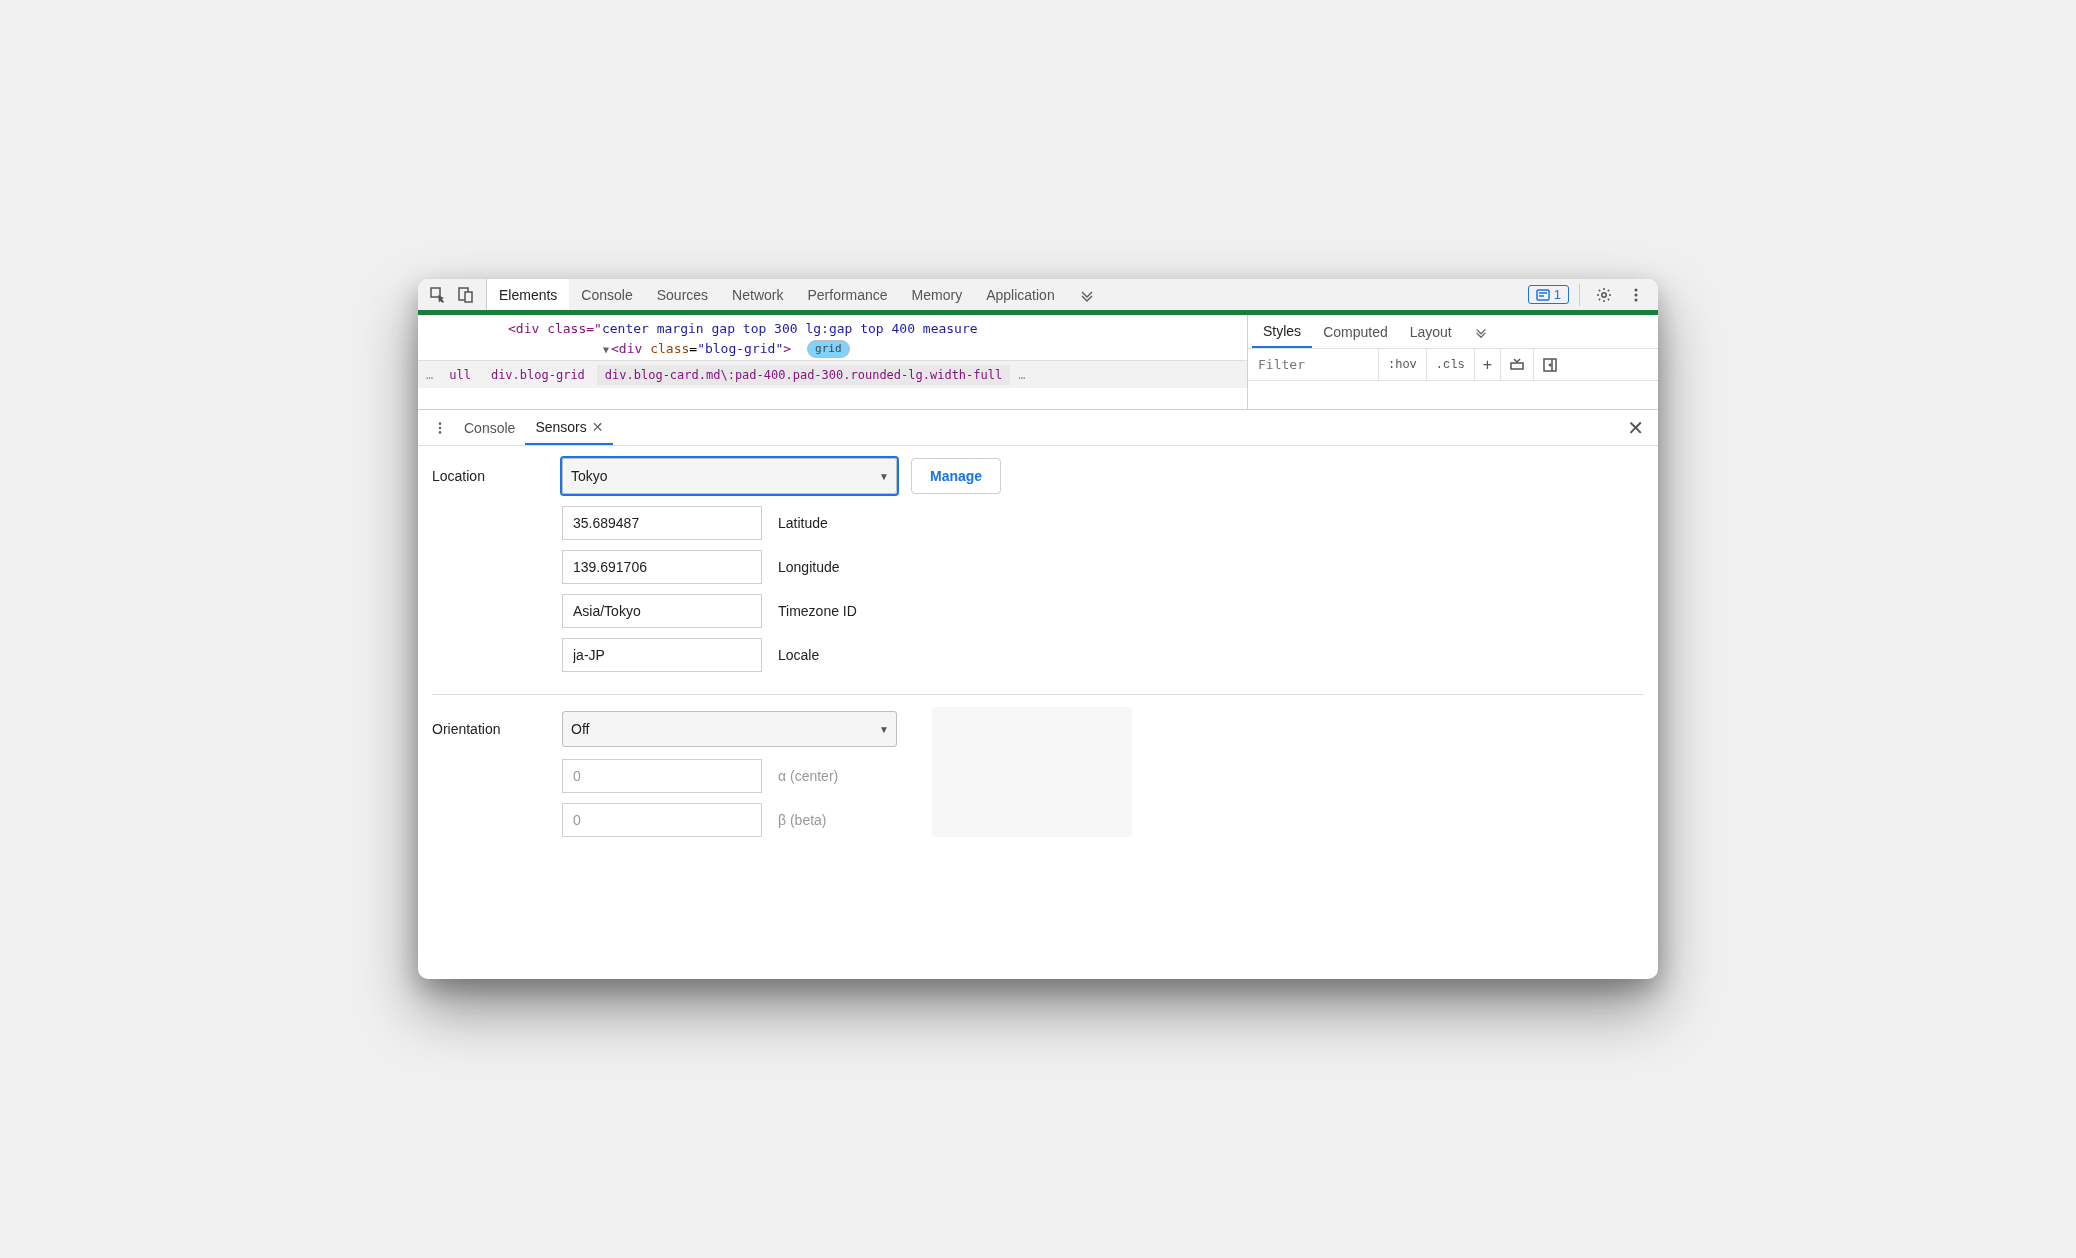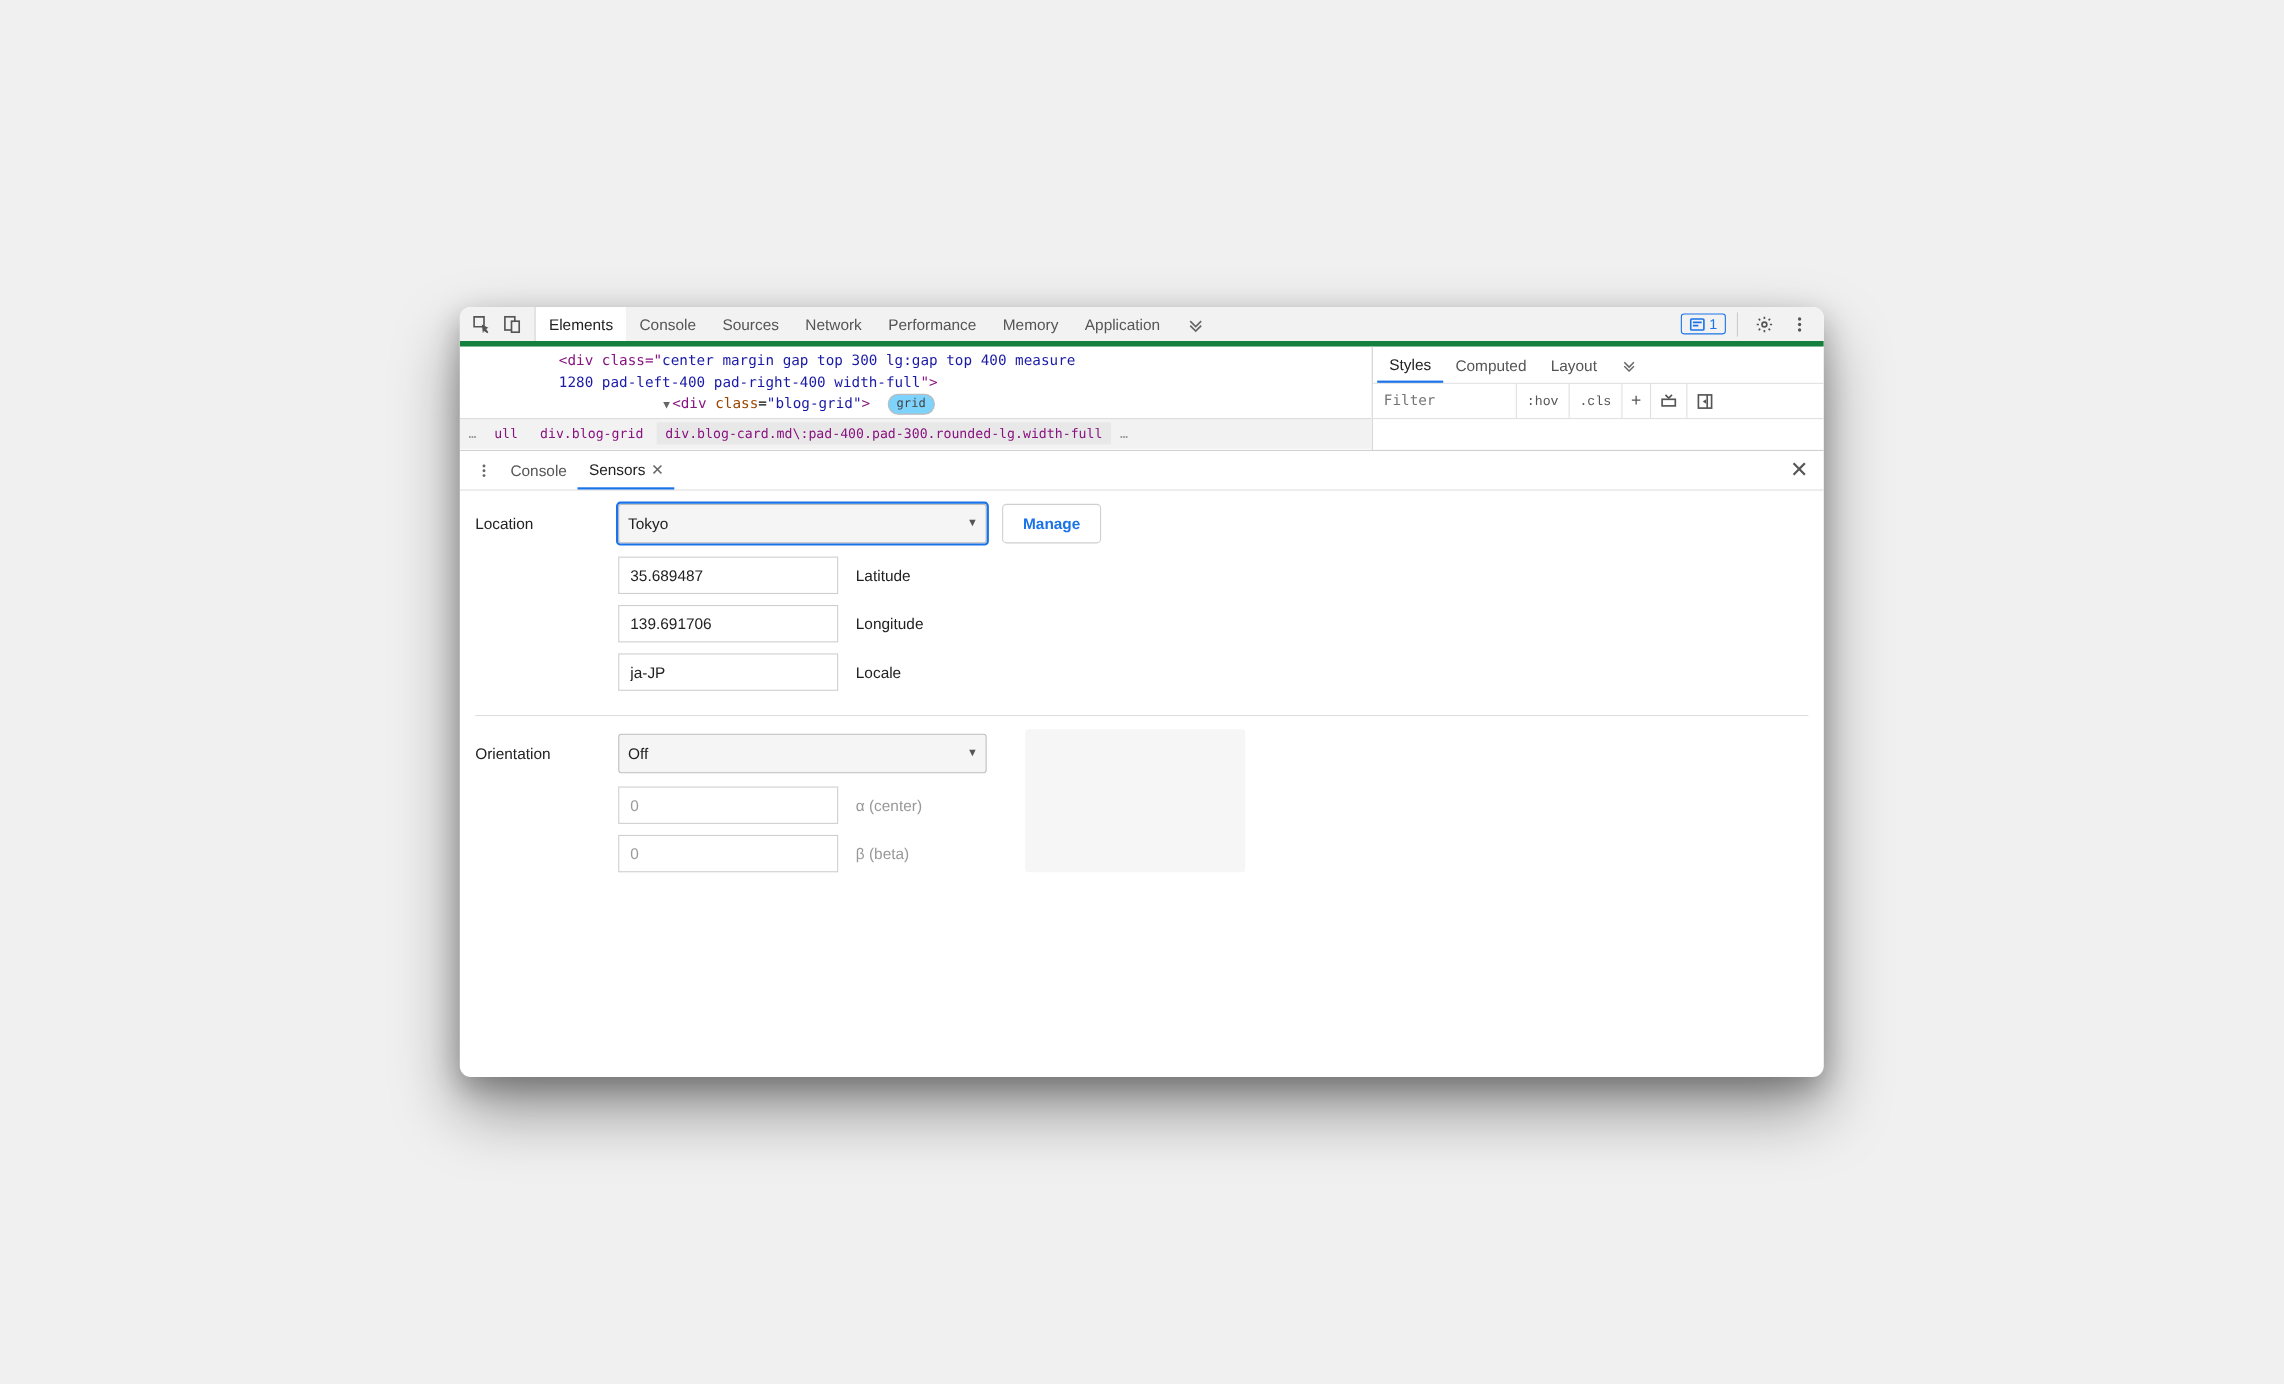--- a/index.html
+++ b/index.html
@@ -235,21 +235,20 @@
             <circle cx="8" cy="13" r="1.5" fill="#555"></circle>
           </svg>
       </div>
     </div>
   </div>
 
   <div class="main-split">
     <div class="elements-area">
       <div class="dom-code">
         <div><span class="ln1"><span>&lt;div class="</span></span><span class="cl">center margin gap top 300 lg:gap top 400 measure</span></div>
-        <div><span class="cl">1280 pad-left-400 pad-right-400 width-full</span><span class="ln1">"&gt;</span></div>
         <div class="dom-line2"><span class="tri">▼</span><span class="ln1">&lt;div </span><span style="color:#994500">class</span><span>=</span><span class="cl">"blog-grid"</span><span class="ln1">&gt;</span><span class="badge-grid">grid</span></div>
       </div>
       <div class="breadcrumbs">
         <span class="crumb-ell">…</span>
         <span class="crumb purple">ull</span>
         <span class="crumb purple">div.blog-grid</span>
         <span class="crumb purple active">div.blog-card.md\:pad-400.pad-300.rounded-lg.width-full</span>
         <span class="crumb-ell">…</span>
       </div>
     </div>
@@ -319,20 +318,24 @@
 
     <div class="field-pair">
       <input class="num-input" value="35.689487" style="">
       <div class="field-label">Latitude</div>
     </div>
     <div class="field-pair">
       <input class="num-input" value="139.691706" style="">
       <div class="field-label">Longitude</div>
     </div>
     <div class="field-pair">
+      <input class="num-input" value="Asia/Tokyo" style="">
+      <div class="field-label">Timezone ID</div>
+    </div>
+    <div class="field-pair">
       <input class="num-input" value="ja-JP" style="">
       <div class="field-label">Locale</div>
     </div>
 
     <div class="section-sep"></div>
 
     <div style="position:relative">
     <div class="form-row">
       <div class="form-label">Orientation</div>
       <div class="select-wrapper">

